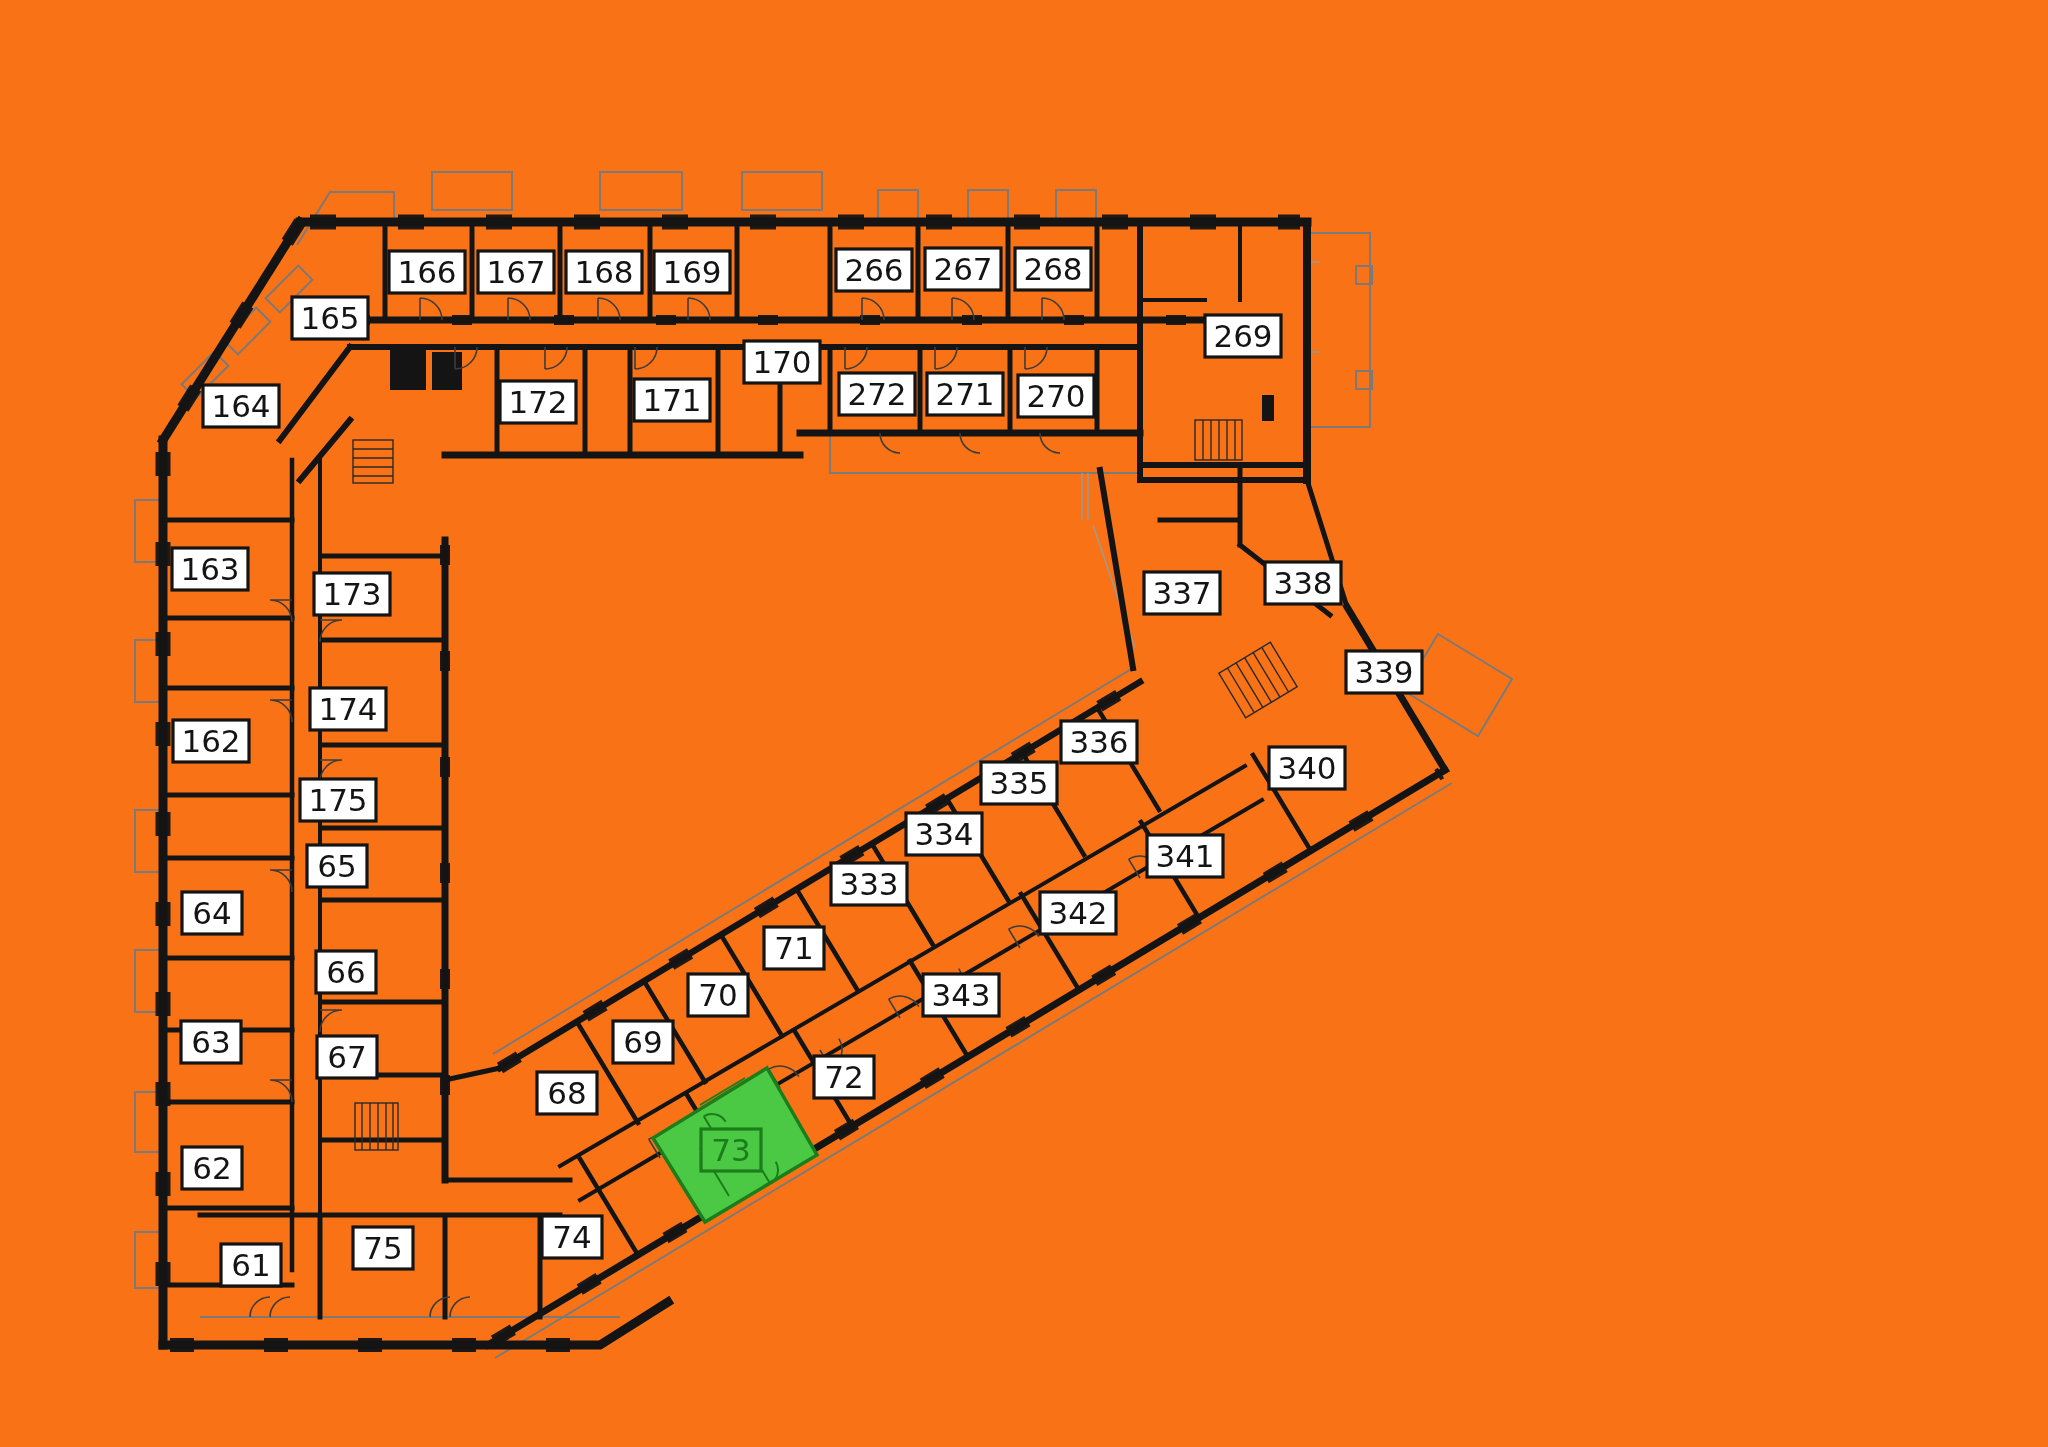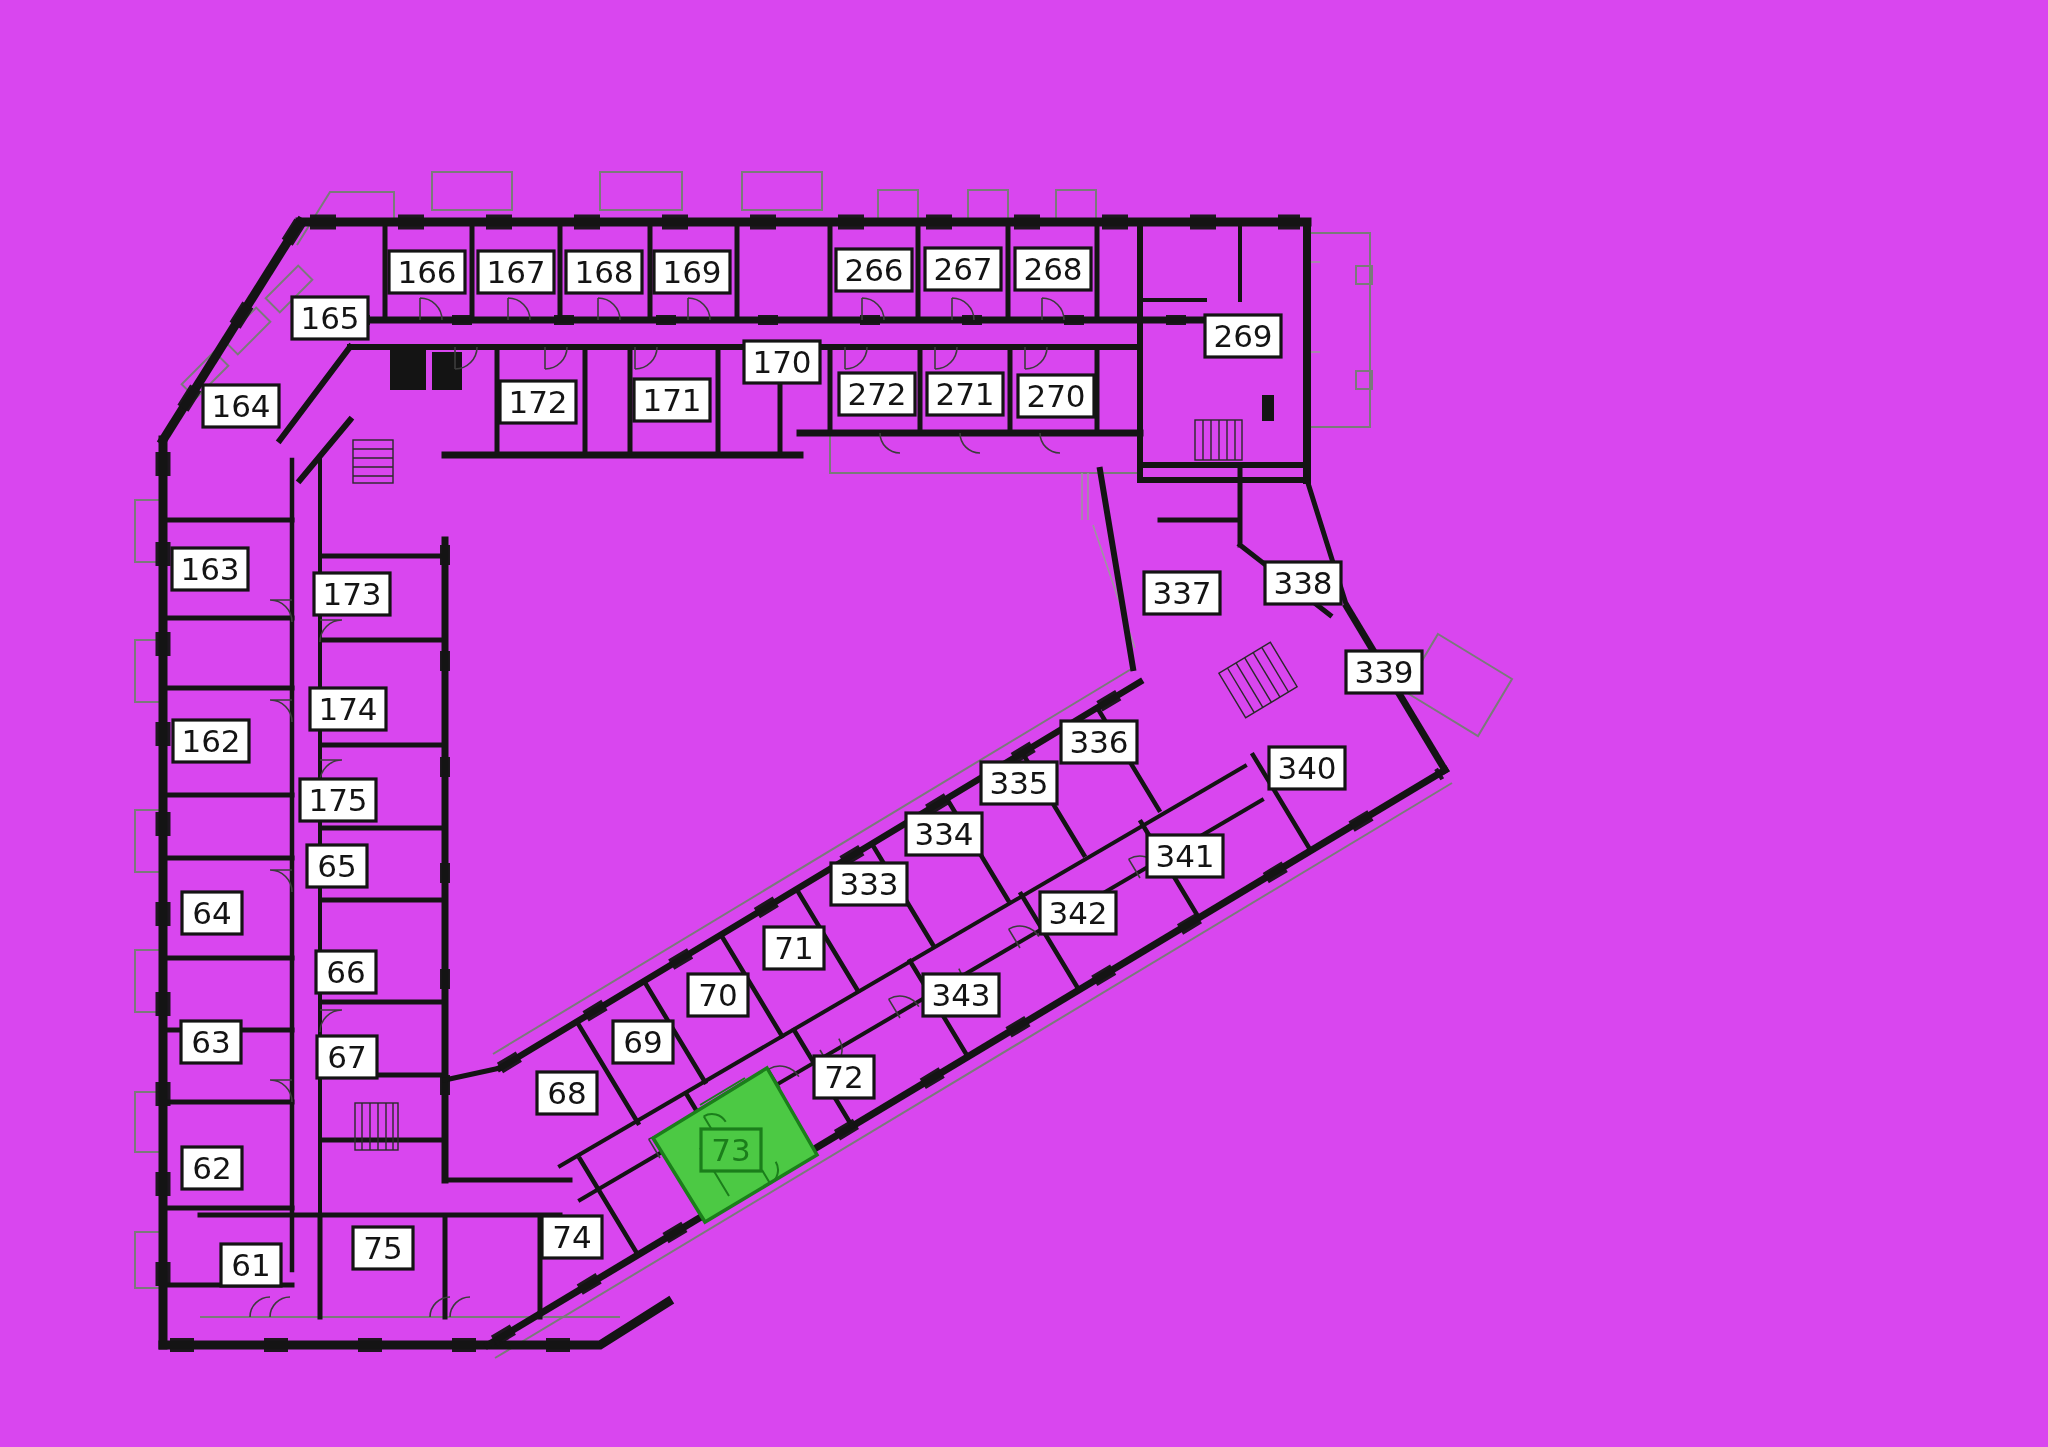--- a/index.html
+++ b/index.html
@@ -1,16 +1,16 @@
 <!DOCTYPE html>
 <html><head>
 <meta charset="utf-8">
 <style>
   html,body{margin:0;padding:0;background:#ffffff;}
-  .stage{position:relative;width:2048px;height:1447px;background:#d946ef;overflow:hidden;
+  .stage{position:relative;width:2048px;height:1447px;background:#f97316;overflow:hidden;
          font-family:"DejaVu Sans","Liberation Sans",sans-serif;}
   svg{position:absolute;left:0;top:0;}
   .wall{stroke:#141414;fill:none;stroke-linecap:square;}
   .thin{stroke:#7a7a7a;fill:none;stroke-width:2;}
   .thin2{stroke:#9a9a9a;fill:none;stroke-width:1.5;}
   .arc{stroke:#3c3c3c;fill:none;stroke-width:1.6;}
   .pier{stroke:#141414;fill:none;stroke-linecap:butt;}
   .hatch{stroke:#2a2a2a;stroke-width:1.4;fill:none;}
   .roomlabel text{font-size:31px;fill:#141414;}
   .roomlabel rect{fill:#ffffff;stroke:#141414;stroke-width:3.2;}

